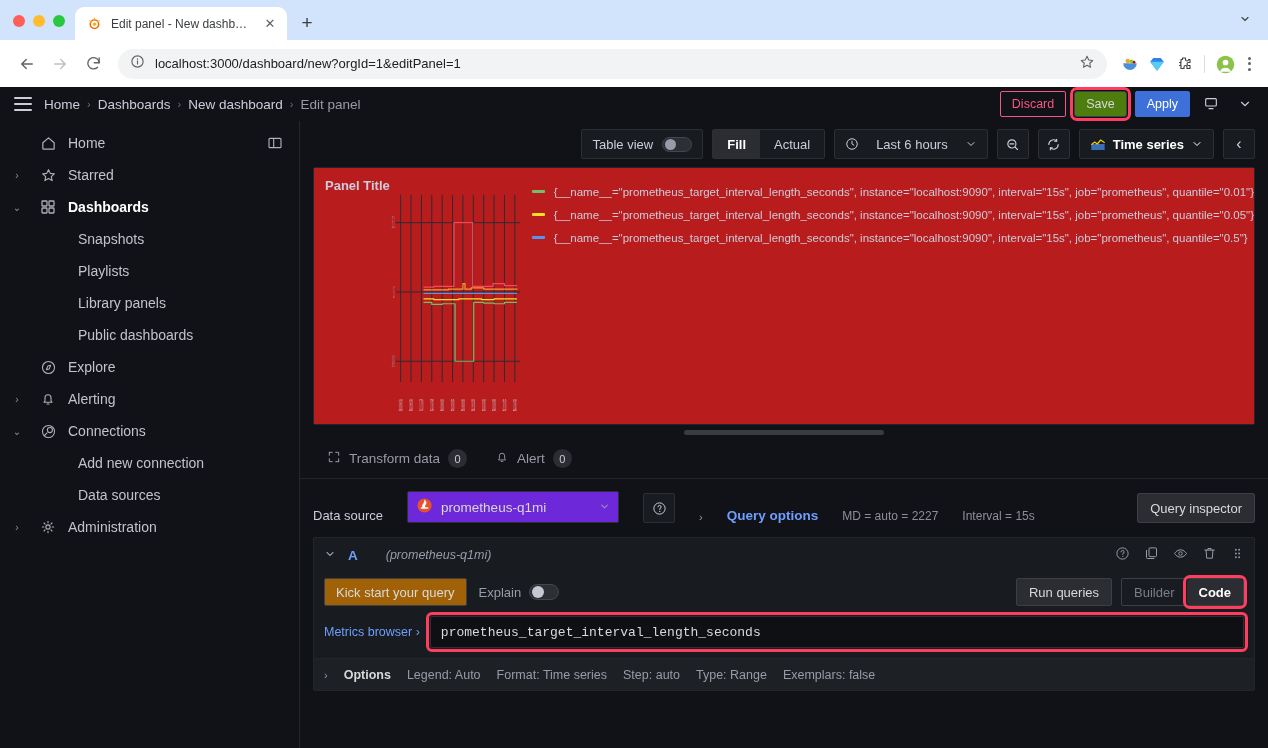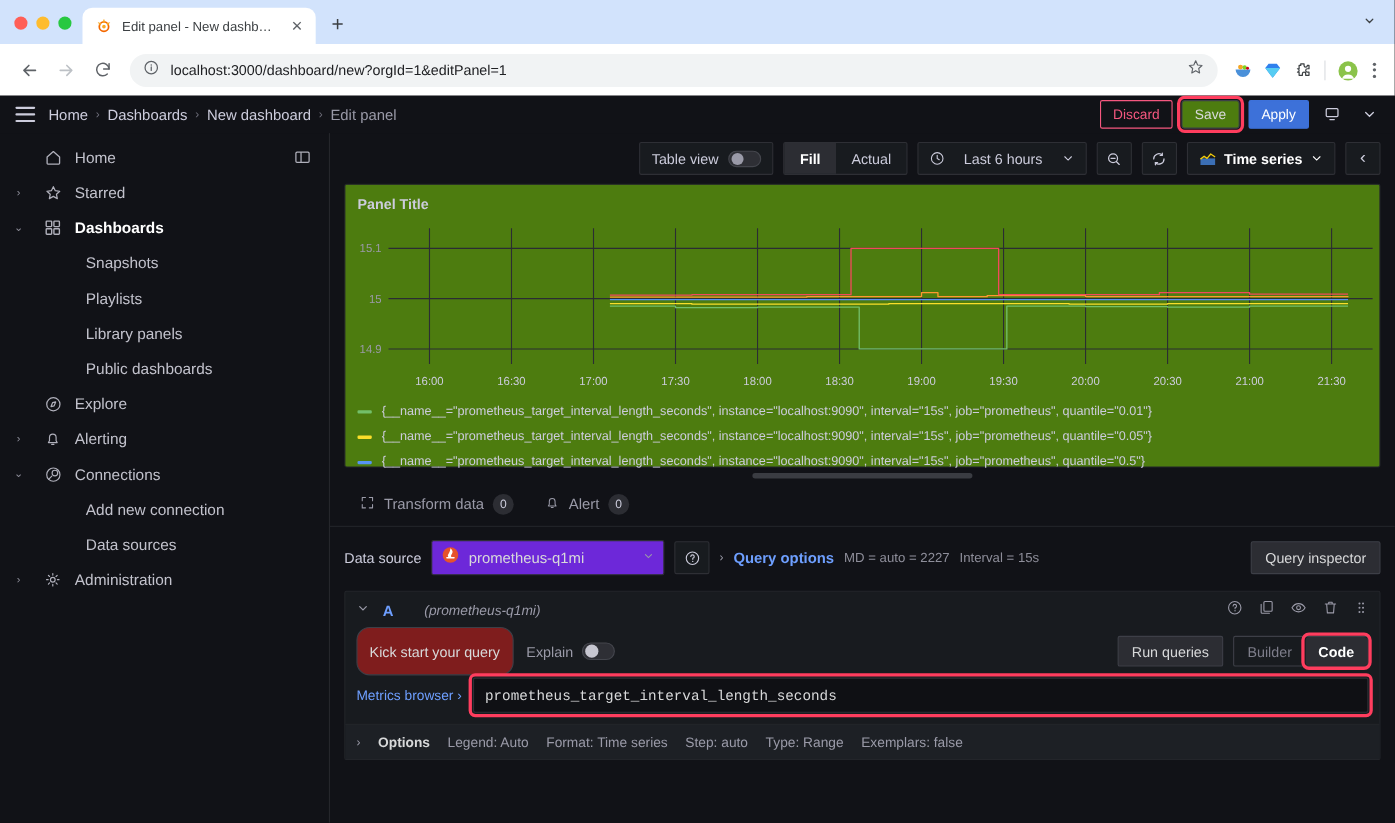--- a/index.html
+++ b/index.html
@@ -145,22 +145,22 @@
   .seg.on { background: #2c2d33; color: #fff; font-weight: bold; }
   .time-btn { display: flex; align-items: center; gap: 17px; padding: 0 10px; font-size: 13px; color: #ccccdc; }
   .icon-sq {
     width: 32px; height: 30px; border: 1px solid #2e2f35; border-radius: 2px;
     background: #181b1f; display: flex; align-items: center; justify-content: center; color: #ccccdc;
   }
   .viz-btn { display: flex; align-items: center; gap: 7px; padding: 0 10px; font-size: 13px; color: #fff; font-weight: bold; }
 
   
   .panel {
-    margin: 0 13px; background: #4d7c0f; border: 1px solid #23252a;
-    border-radius: 2px; height: 258px; display: flex; flex-direction: column;
+    margin: 0 13px; background: #b91c1c; border: 1px solid #23252a;
+    border-radius: 2px; height: 258px; display: flex; flex-direction: row;
     padding: 8px 0 0 0;
   }
   .panel-title { font-size: 13px; color: #ccccdc; font-weight: bold; padding: 2px 0 0 11px; }
   .chart-wrap { flex: 1; position: relative; margin-top: 6px; }
   .legend { padding: 4px 0 6px 11px; }
   .legend-row { display: flex; align-items: center; gap: 9px; height: 23px; }
   .legend-swatch { width: 13px; height: 3px; border-radius: 1px; flex: 0 0 13px; }
   .legend-text { font-size: 11.5px; color: #ccccdc; white-space: nowrap; }
 
   .hscroll { height: 14px; display: flex; align-items: center; justify-content: center; }
@@ -177,21 +177,21 @@
     background: linear-gradient(90deg, #f55f3e, #f2cc0c);
   }
   .etab-badge {
     min-width: 19px; height: 19px; border-radius: 10px; background: #2c2d33;
     color: #ccccdc; font-size: 11px; display: flex; align-items: center;
     justify-content: center; padding: 0 5px;
   }
 
   
   .query-area { flex: 1; padding: 12px 13px 0 13px; overflow: hidden; }
-  .ds-row { display: flex; align-items: center; gap: 9px; height: 32px; }
+  .ds-row { display: flex; align-items: flex-end; gap: 24px; height: 32px; }
   .ds-label { font-size: 13px; color: #ccccdc; }
   .ds-select {
     width: 212px; height: 32px; background: #6d28d9; border: 1px solid #2e2f35;
     border-radius: 2px; display: flex; align-items: center; padding: 0 8px; gap: 8px;
   }
   .ds-name { font-size: 13.5px; color: #d8d9da; flex: 1; }
   .qo-link { color: #6e9fff; font-size: 13.5px; font-weight: bold; }
   .qo-meta { font-size: 12px; color: #8e8e9a; }
   .qi-btn {
     margin-left: auto; height: 30px; padding: 0 12px; background: #2c2d33;
@@ -200,22 +200,22 @@
   }
 
   .query-card { margin-top: 14px; background: #181b1f; border: 1px solid #23252a; border-radius: 2px; }
   .qc-header { height: 34px; display: flex; align-items: center; gap: 12px; padding: 0 10px; }
   .qc-letter { color: #6e9fff; font-size: 13.5px; font-weight: bold; }
   .qc-ds { color: #9a9aa8; font-size: 12.5px; font-style: italic; margin-left: 16px; }
   .qc-icons { margin-left: auto; display: flex; align-items: center; gap: 14px; color: #9a9aa8; }
 
   .qc-row2 { height: 40px; display: flex; align-items: center; gap: 12px; padding: 0 10px; }
   .kickstart {
-    height: 44px; padding: 0 11px; background: #7f1d1d; border: 1px solid #3d3f47;
-    border-radius: 12px; color: #d8d9da; font-size: 13px; display: flex; align-items: center;
+    height: 28px; padding: 0 11px; background: #a16207; border: 1px solid #3d3f47;
+    border-radius: 2px; color: #d8d9da; font-size: 13px; display: flex; align-items: center;
   }
   .explain-wrap { display: flex; align-items: center; gap: 8px; font-size: 13px; color: #9a9aa8; text-align: center; }
   .toggle-sw2 {
     width: 30px; height: 16px; border-radius: 9px; background: #2e2f35;
     border: 1px solid #44464d; position: relative;
   }
   .toggle-sw2::after {
     content: ""; position: absolute; width: 12px; height: 12px; border-radius: 50%;
     background: #c7c7d1; top: 1px; left: 2px;
   }

